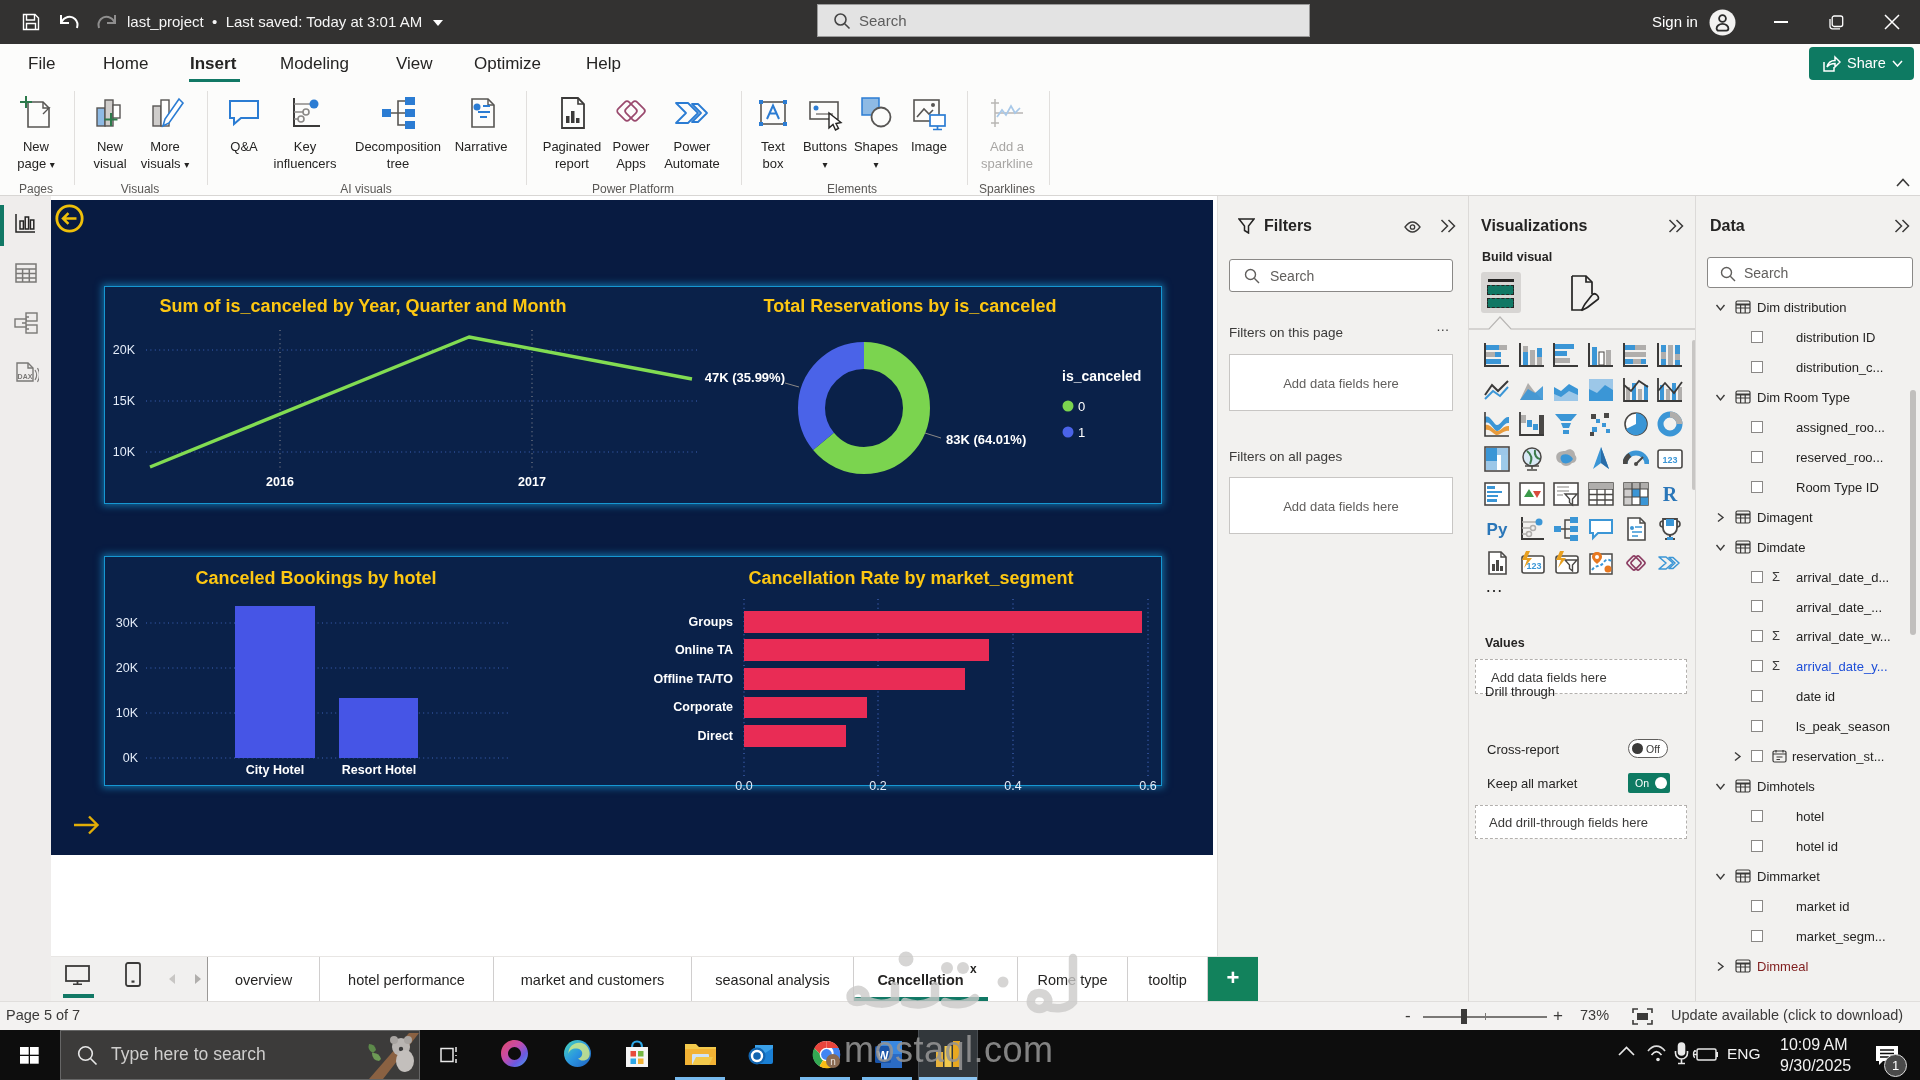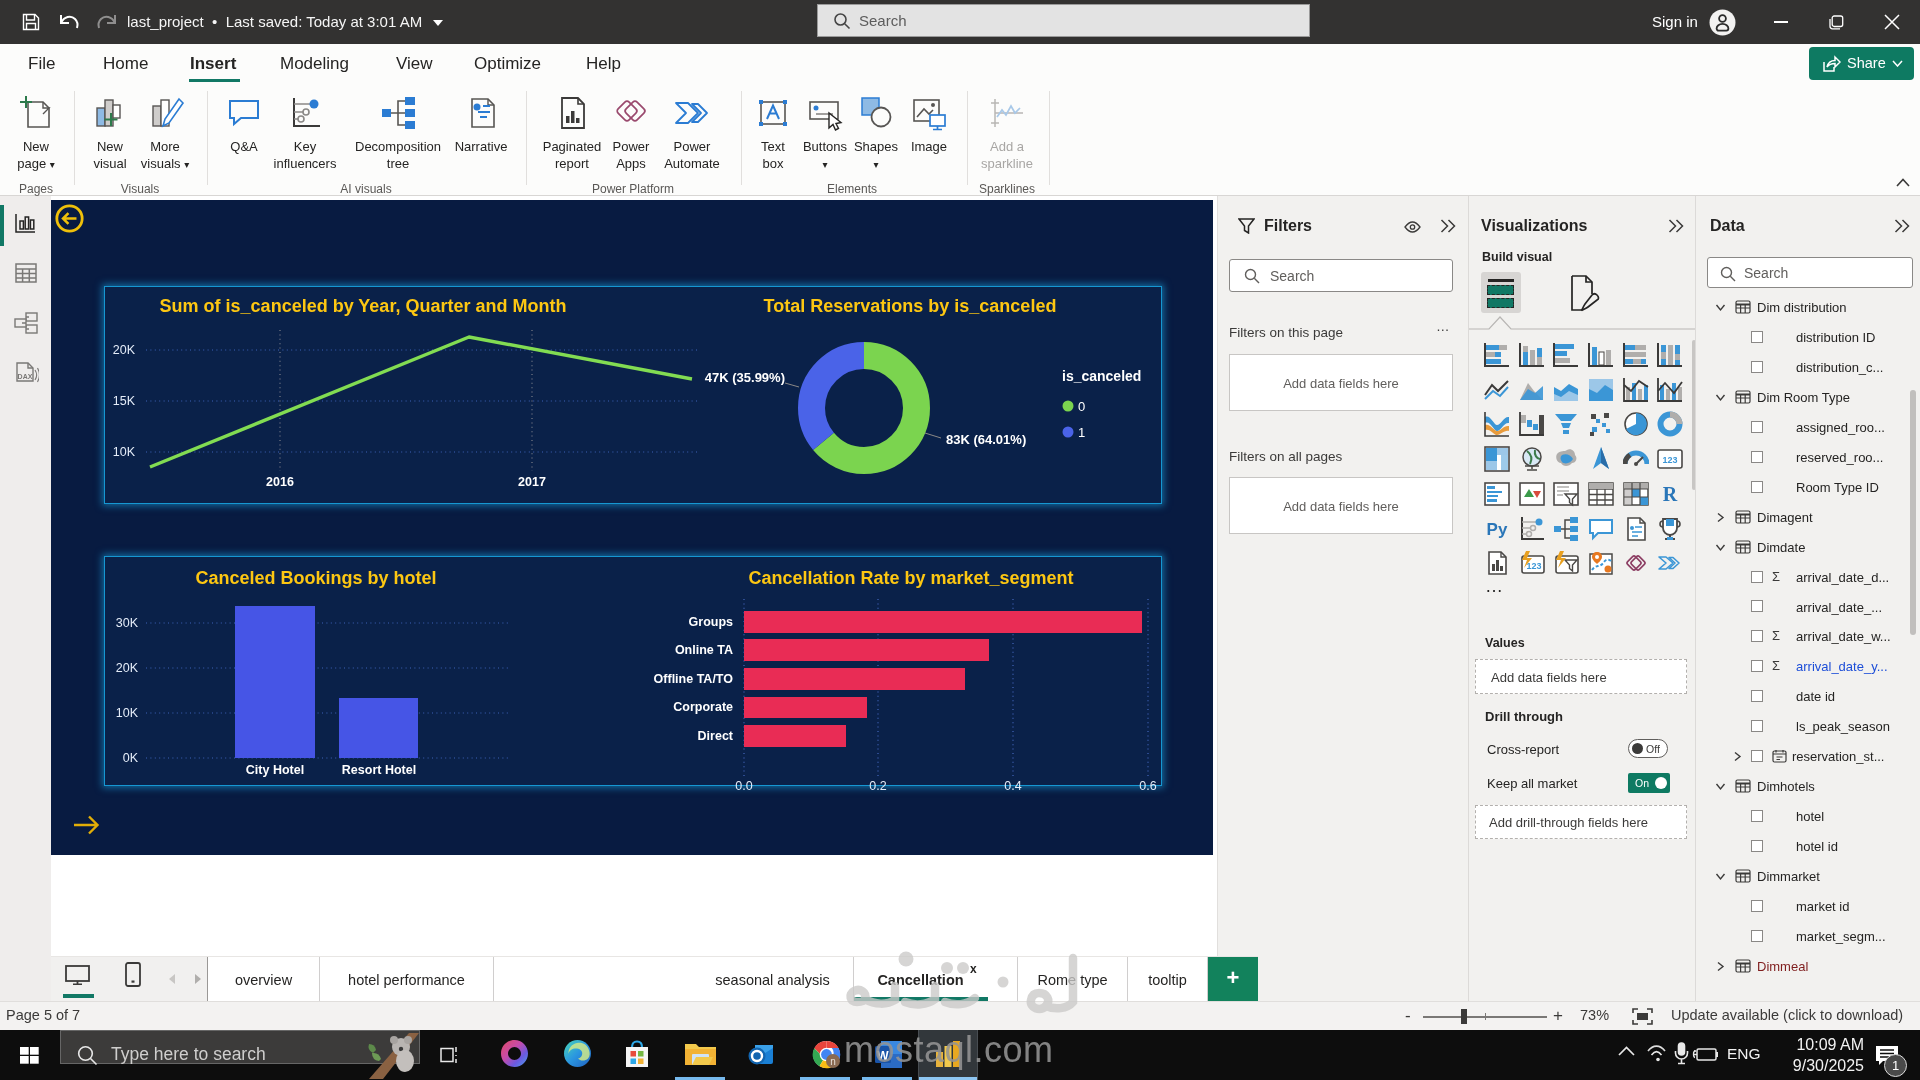--- a/index.html
+++ b/index.html
@@ -635,21 +635,21 @@
           <rect x="9.5" y="7.5" width="11" height="11" rx="2" transform="rotate(45 15 13)" stroke="#8c3d63" stroke-width="1.6" fill="none"></rect>
         </svg>
   <svg class="abs" style="left:188px;top:354px" width="26" height="26" viewBox="0 0 26 26">
           <path d="M2 7 H9 L16 13 L9 19 H2 L9 13 Z" stroke="#3b96d6" stroke-width="1.6" fill="none" stroke-linejoin="round"></path>
           <path d="M12 7.5 H16 L22 13 L16 18.5 H12 L18 13 Z" stroke="#3b96d6" stroke-width="1.6" fill="none" stroke-linejoin="round"></path>
         </svg>
   </div>
   <div class="abs" style="left:16px;top:380px;font-size:18px;color:#252423;letter-spacing:3px">…</div>
   <div class="abs" style="left:16px;top:440px;font-size:12.5px;font-weight:bold;color:#252423">Values</div>
   <div class="dashbox" style="left:6px;top:463px;width:212px;height:35px;line-height:35px;padding-left:15px">Add data fields here</div>
-  <div class="abs" style="left:16px;top:513px;font-size:13px;font-weight:bold;color:#252423">Drill through</div>
+  <div class="abs" style="left:16px;top:488px;font-size:13px;font-weight:normal;color:#252423">Drill through</div>
   <div class="abs" style="left:18px;top:546px;font-size:13px;color:#252423">Cross-report</div>
   <div class="abs" style="left:159px;top:543px;width:40px;height:19px;border:1px solid #605e5c;border-radius:10px;background:#fff">
     <div class="abs" style="left:3px;top:3px;width:11px;height:11px;border-radius:50%;background:#3b3a39"></div>
     <div class="abs" style="left:17px;top:3px;font-size:10.5px;color:#3b3a39">Off</div>
   </div>
   <div class="abs" style="left:18px;top:580px;font-size:13px;color:#252423">Keep all market</div>
   <div class="abs" style="left:159px;top:577px;width:42px;height:20px;border-radius:2px;background:#0e7a62">
     <div class="abs" style="left:7px;top:4px;font-size:10.5px;color:#fff">On</div>
     <div class="abs" style="left:27px;top:3.5px;width:12px;height:12px;border-radius:50%;background:#fff"></div>
   </div>
@@ -792,20 +792,21 @@
     </svg>
     <svg class="abs" style="left:117px;top:16px" width="8" height="12" viewBox="0 0 8 12">
           <path d="M7 1 L1 6 L7 11 Z" fill="#c8c6c4"></path>
         </svg>
     <svg class="abs" style="left:143px;top:16px" width="8" height="12" viewBox="0 0 8 12">
           <path d="M1 1 L7 6 L1 11 Z" fill="#b0aeac"></path>
         </svg>
   </div>
   <div class="tab" style="left:157px;width:112px">overview</div>
   <div class="tab" style="left:269px;width:174px">hotel performance</div>
+  <div class="tab" style="left:443px;width:198px">market and customers</div>
   <div class="tab" style="left:641px;width:162px">seasonal analysis</div>
   <div class="tab" style="left:803px;width:164px;font-weight:bold;padding-right:30px">Cancellation</div>
   <div class="abs" style="left:919px;top:5px;font-size:12px;font-weight:bold;color:#252423">x</div>
   <div class="abs" style="left:803px;top:40px;width:134px;height:5px;background:#117865"></div>
   <div class="tab" style="left:967px;width:110px">Rome type</div>
   <div class="tab" style="left:1077px;width:80px">tooltip</div>
   <div class="abs" style="left:1157px;top:0;width:50px;height:44px;background:#12825c;color:#fff;font-size:22px;font-weight:bold;text-align:center;line-height:42px">+</div>
 </div>
 
 <div id="statusbar">
@@ -823,21 +824,21 @@
   <div class="abs" style="left:1671px;top:5px">Update available (click to download)</div>
 </div>
 
 <div id="taskbar">
   <svg class="abs" style="left:20px;top:17px" width="19" height="17" viewBox="0 0 19 17" fill="#fff">
         <rect x="0" y="0" width="8.7" height="7.7"></rect>
         <rect x="10" y="0" width="8.7" height="7.7"></rect>
         <rect x="0" y="9" width="8.7" height="7.7"></rect>
         <rect x="10" y="9" width="8.7" height="7.7"></rect>
       </svg>
-  <div class="abs" style="left:60px;top:0;width:360px;height:34px;background:#3c3b3a;border:1px solid #666">
+  <div class="abs" style="left:60px;top:0;width:360px;height:50px;background:#3c3b3a;border:1px solid #666">
     <svg class="abs" style="left:16px;top:14px" width="21" height="21" viewBox="0 0 21 21" fill="none" stroke="#e8e8e8" stroke-width="1.6">
           <circle cx="8.5" cy="8.5" r="6.8"></circle>
           <path d="M13.5 13.5 L19.5 19.5"></path>
         </svg>
     <div class="abs" style="left:50px;top:13px;font-size:17.5px;color:#cfcecd">Type here to search</div>
     <svg class="abs" style="left:300px;top:0" width="60" height="48" viewBox="0 0 60 48">
       <path d="M8 48 L48 2 L58 2 L22 48 Z" fill="#8a6142"></path>
       <path d="M12 22 q-6 -3 -4 -9 q6 0 7 6" fill="#5d8a4a"></path>
       <path d="M18 30 q-7 -1 -7 -8 q7 -1 9 6" fill="#6d9a55"></path>
       <circle cx="40" cy="16" r="9" fill="#b9b5b2"></circle>
@@ -934,21 +935,21 @@
     <rect x="4.5" y="1" width="6" height="12" rx="3" fill="#e8e8e8"></rect>
         <path d="M1.5 9 V11 A6 6 0 0 0 13.5 11 V9 M7.5 17 V21 M4 21.5 H11"></path>
   </svg>
   <svg class="abs" style="left:1692px;top:15px" width="26" height="17" viewBox="0 0 26 17" fill="none" stroke="#e8e8e8" stroke-width="1.5">
     <rect x="5" y="4" width="19" height="11" rx="1.5"></rect>
         <path d="M25 7 V12" stroke-width="2"></path>
     <path d="M5 9.5 H1.5 M3 6 C1 6.5 1 12 3 12.5" stroke-width="1.3"></path>
         <circle cx="3" cy="6" r="1.1" fill="#e8e8e8" stroke="none"></circle>
   </svg>
   <div class="abs" style="left:1727px;top:15px;font-size:15.5px;color:#f2f2f2">ENG</div>
-  <div class="abs" style="left:1780px;top:4px;width:84px;text-align:right;font-size:16px;color:#f2f2f2;line-height:21px">10:09 AM<br>9/30/2025</div>
+  <div class="abs" style="left:1780px;top:4px;width:84px;text-align:left;font-size:16px;color:#f2f2f2;line-height:21px">10:09 AM<br>9/30/2025</div>
   <svg class="abs" style="left:1875px;top:15px" width="24" height="21" viewBox="0 0 24 21">
     <path d="M1 1 H23 V16 H8 L4 20 V16 H1 Z" fill="#fff"></path>
     <path d="M5 5 H19 M5 8.5 H19 M5 12 H14" stroke="#0d0d0d" stroke-width="1.6"></path>
   </svg>
   <div class="abs" style="left:1884px;top:24px;width:23px;height:23px;border-radius:50%;background:#4a4a4a;border:1.5px solid #dcdcdc;color:#fff;font-size:13px;text-align:center;line-height:22px">1</div>
 </div>
 
 <svg class="abs" style="left:843px;top:946px;z-index:50" width="240" height="78" viewBox="0 0 240 78" fill="none" opacity=".78">
   <g stroke="#cbcac9" stroke-width="8.5" stroke-linecap="round">
     <path d="M14 56 C7 56 5 48 11 45 C17 42 24 46 22 53 C21 55.5 18 56 14 56 Z"></path>

